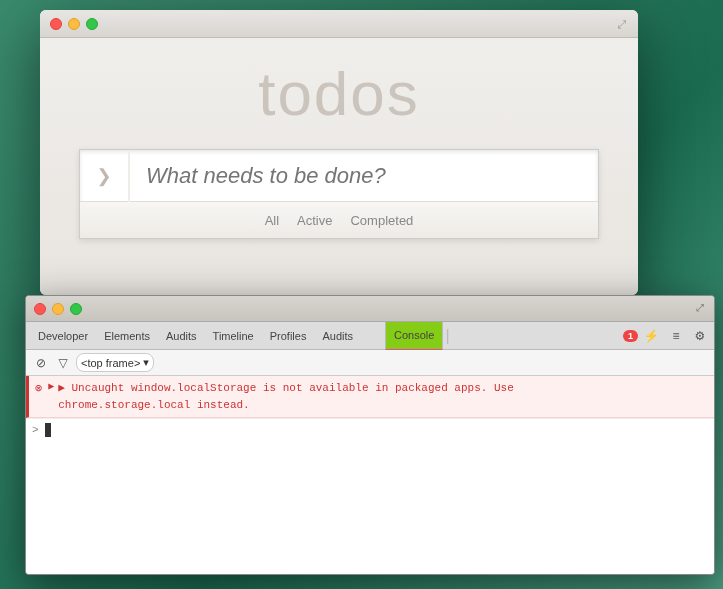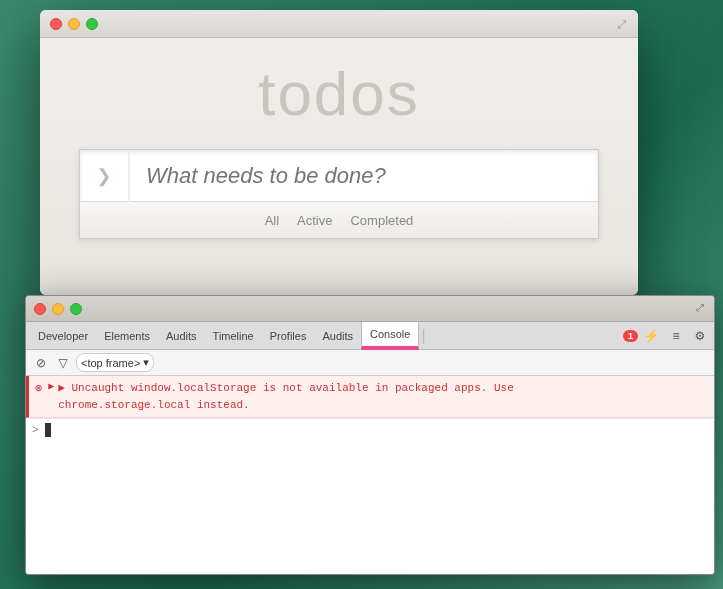--- a/index.html
+++ b/index.html
@@ -392,21 +392,21 @@
     <div class="devtools-expand">⤢</div>
   </div>
 
   <div class="devtools-tabs">
     <div class="devtools-tab">Developer</div>
     <div class="devtools-tab">Elements</div>
     <div class="devtools-tab">Audits</div>
     <div class="devtools-tab">Timeline</div>
     <div class="devtools-tab">Profiles</div>
     <div class="devtools-tab">Audits</div>
-    <div class="devtools-tab" style="border-left:1px solid #bbb; border-right:1px solid #bbb; border-bottom: 4px solid #ec4899; background:#ffffff;">Console</div>
+    <div class="devtools-tab" style="border-left:1px solid #bbb; border-right:1px solid #bbb; border-bottom: 1px solid #ec4899; background:#84cc16;margin-left:24px;">Console</div>
     <span style="color:#bbb; margin: 0 2px;">|</span>
     <div class="devtools-tabs-right">
       <span class="error-badge">1</span>
       <div class="devtools-icon-btn">⚡</div>
       <div class="devtools-icon-btn">≡</div>
       <div class="devtools-icon-btn">⚙</div>
     </div>
   </div>
 
   <div class="devtools-toolbar">

